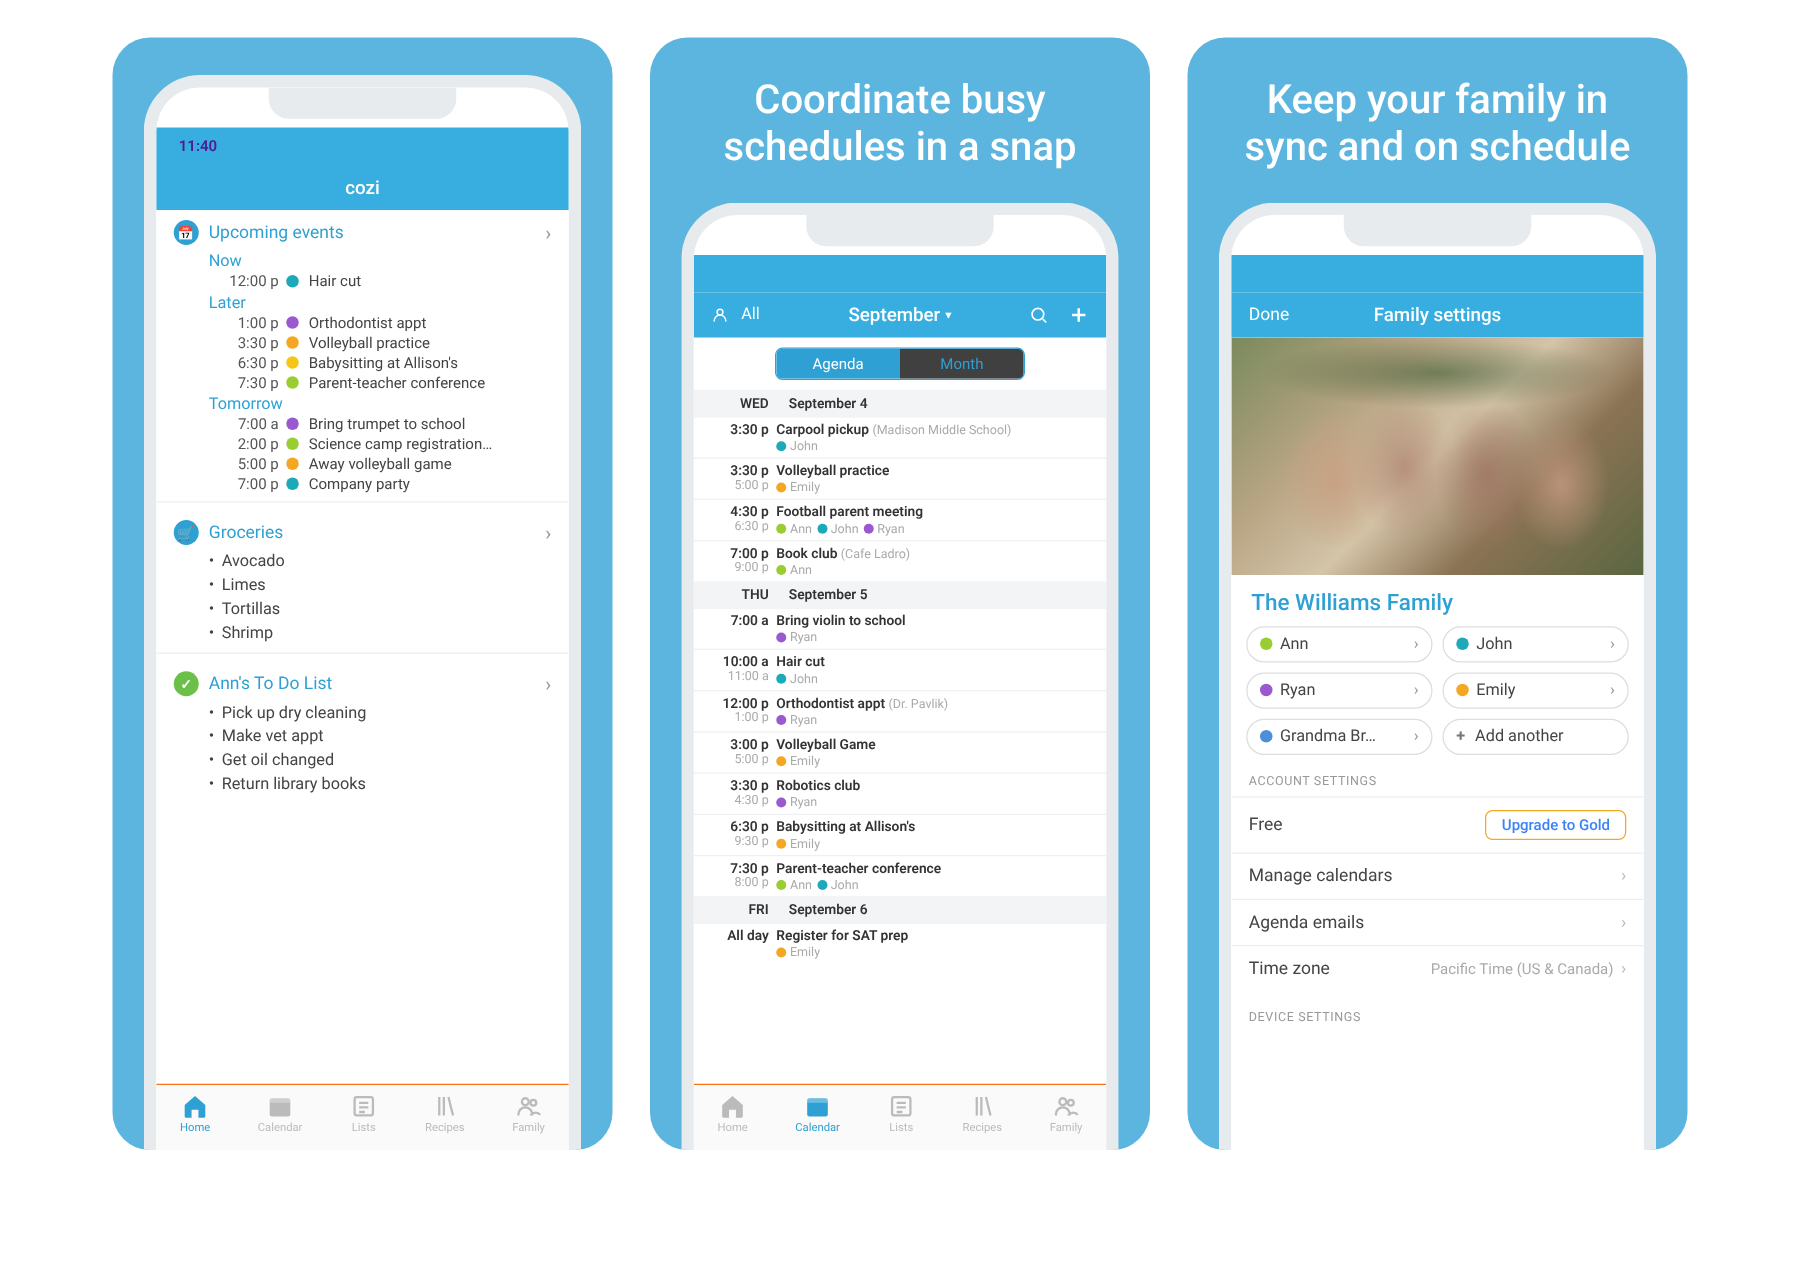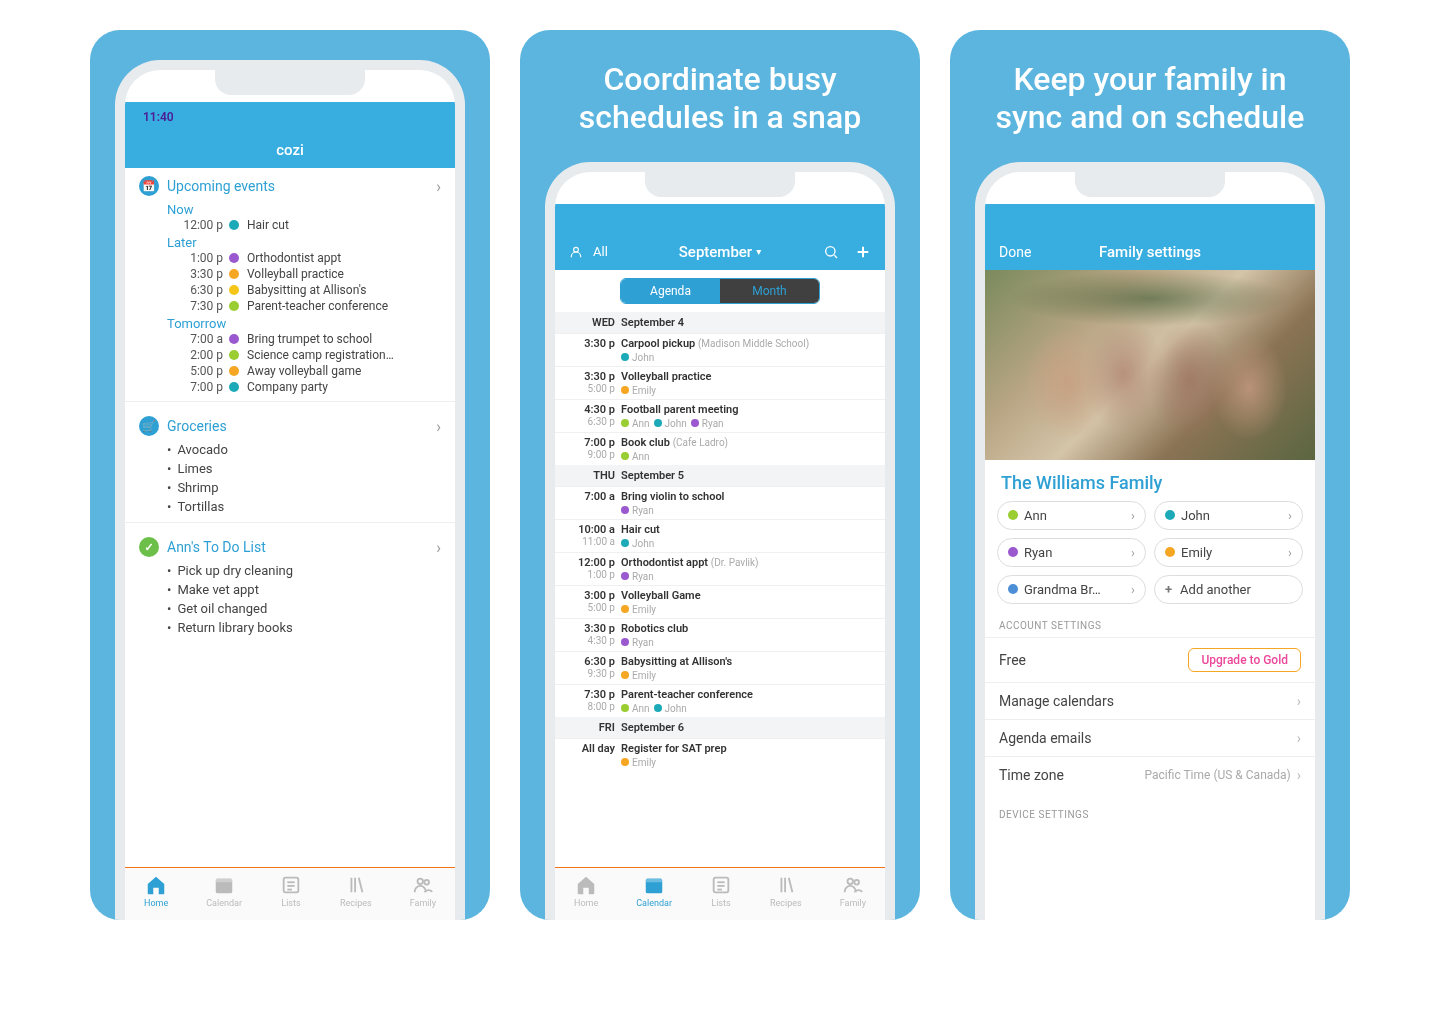--- a/index.html
+++ b/index.html
@@ -121,21 +121,21 @@
   }
   .tabbar-item { display: flex; flex-direction: column; align-items: center; gap: 2px; color: #bbb; font-size: 9px; }
   .tabbar-item.active { color: #2ea0d4; }
   .tabbar-item svg {width: 22px; height: 22px;}
   
   .seg-control {
     display: flex; margin: 8px auto; width: 200px; border: 1px solid #2ea0d4; border-radius: 6px; overflow: hidden; font-size: 12px;
   }
   .seg-control .seg { flex: 1; text-align: center; padding: 5px 0; color: #2ea0d4; background: #404040;}
   .seg-control .seg.active { background: #2ea0d4; color: #fff;}
-  .day-header { background: #f2f4f5; padding: 4px 10px; font-size: 11px; color: #333; font-weight: 600; display: grid; grid-template-columns: 50px 1fr; gap: 6px;}
+  .day-header { background: #f2f4f5; padding: 4px 10px; font-size: 11px; color: #333; font-weight: 600; display: grid; grid-template-columns: 50px 1fr; gap: 16px;}
   .day-header .dow { text-align: right;}
   .cal-row { display: grid; grid-template-columns: 50px 1fr; gap: 6px; padding: 3px 10px; font-size: 11px; border-top: 1px solid #f0f0f0;}
   .cal-row .times { text-align: right;}
   .cal-row .t1 { color: #333; font-weight: 600; font-size: 11px;}
   .cal-row .t2 { color: #aaa; font-size: 10px;}
   .cal-row .title { color: #333; font-weight: 600; font-size: 11px;}
   .cal-row .loc { color: #aaa; font-weight: 400; font-size: 10px;}
   .cal-row .people { display: flex; gap: 4px; align-items: center; font-size: 10px; color: #aaa; margin-top: 2px; flex-wrap: wrap;}
   .cal-row .people .p { display: flex; align-items: center; gap: 3px;}
   .pdot { width: 8px; height: 8px; border-radius: 50%; }
@@ -163,21 +163,21 @@
   }
   .member-chip .chev { margin-left: auto; color: #999;}
   .member-chip .plus { font-weight: bold; color: #777; margin-right: 2px;}
   .settings-section-hdr { color: #999; font-size: 10px; letter-spacing: .5px; padding: 16px 14px 6px; text-transform: uppercase;}
   .settings-row {
     border-top: 1px solid #eee; padding: 10px 14px; display: flex; align-items: center; font-size: 14px; color: #444;
   }
   .settings-row .val { margin-left: auto; color: #aaa; font-size: 12px; max-width: 180px; text-align: right;}
   .settings-row .chev { color: #bbb; margin-left: 6px;}
   .upgrade-btn {
-    margin-left: auto; border: 1px solid #f5a623; color: #ec4899; border-radius: 6px;
+    margin-left: auto; border: 1px solid #f5a623; color: #3b82f6; border-radius: 6px;
     padding: 4px 12px; font-size: 12px; font-weight: 500;
   }
 </style>
 </head>
 <body>
 
 <div class="card">
   <div class="phone">
     <div class="notch"></div>
     <div class="statusbar">
@@ -246,22 +246,22 @@
       <div class="divider"></div>
 
       <div class="section-header">
         <span class="circle-icon ci-blue">🛒</span>
         <span>Groceries</span>
         <span class="chev">›</span>
       </div>
       <div id="s1-groceries">
           <div class="list-item">Avocado</div>
           <div class="list-item">Limes</div>
+          <div class="list-item">Tortillas</div>
           <div class="list-item">Shrimp</div>
-          <div class="list-item">Tortillas</div>
         </div>
       <div class="divider"></div>
 
       <div class="section-header">
         <span class="circle-icon ci-green">✓</span>
         <span>Ann's To Do List</span>
         <span class="chev">›</span>
       </div>
       <div id="s1-todo">
           <div class="list-item">Pick up dry cleaning</div>

